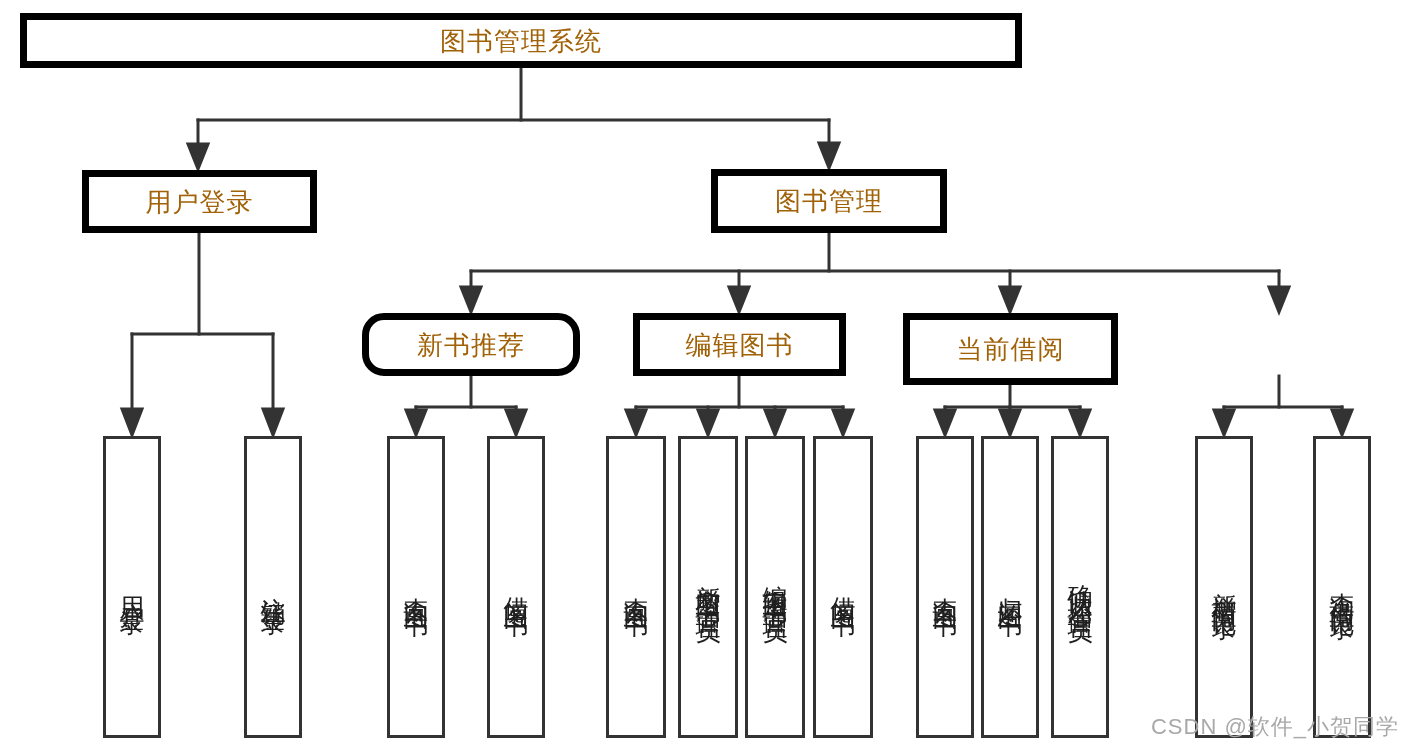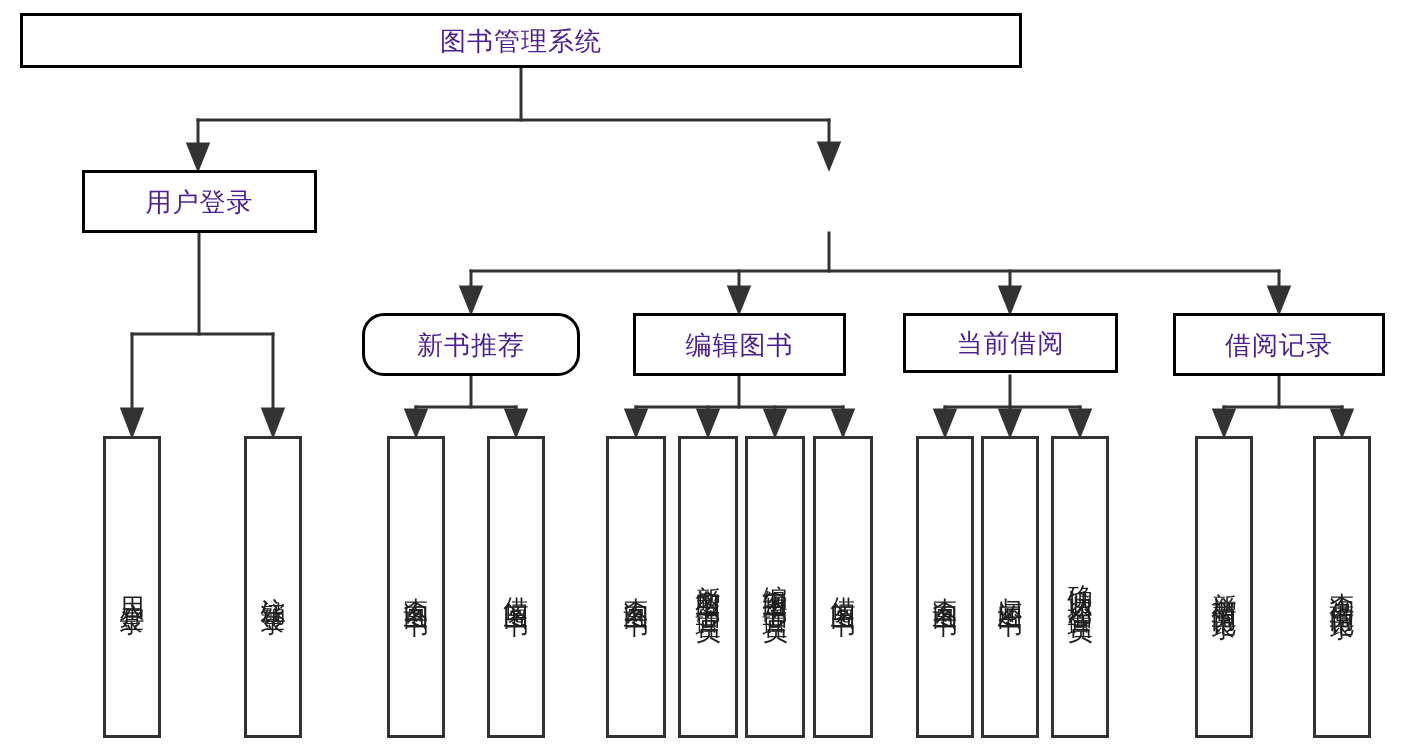--- a/index.html
+++ b/index.html
@@ -20,23 +20,23 @@
   .wires {
     position: absolute;
     left: 0;
     top: 0;
     width: 1405px;
     height: 747px;
   }
   .box {
     position: absolute;
     box-sizing: border-box;
-    border: 3px solid #000000;
+    border: 7px solid #000000;
     background: #ffffff;
-    color: #4c1d95;
+    color: #a16207;
     display: flex;
     align-items: center;
     justify-content: center;
     font-size: 26px;
     letter-spacing: 1px;
     text-align: center;
     line-height: 1;
     z-index: 2;
   }
   .vbox {
@@ -132,38 +132,39 @@
       <line x1="1224" y1="407" x2="1224" y2="413"></line>
       <polygon points="1224,435 1214,410 1234,410"></polygon>
       <line x1="1342" y1="407" x2="1342" y2="413"></line>
       <polygon points="1342,435 1332,410 1352,410"></polygon>
     </g>
   </svg>
 
   <div class="box" style="left:20px; top:13px; width:1002px; height:55px;">图书管理系统</div>
 
   <div class="box" style="left:82px; top:170px; width:235px; height:63px;">用户登录</div>
+  <div class="box" style="left:711px; top:169px; width:236px; height:64px;">图书管理</div>
 
   <div class="box" style="left:362px; top:313px; width:218px; height:63px;border-radius:22px;">新书推荐</div>
   <div class="box" style="left:633px; top:313px; width:213px; height:63px;">编辑图书</div>
-  <div class="box" style="left:903px; top:313px; width:215px; height:60px;">当前借阅</div>
-  <div class="box" style="left:1173px; top:313px; width:212px; height:63px;">借阅记录</div>
+  <div class="box" style="left:903px; top:313px; width:215px; height:72px;">当前借阅</div>
 
   <div class="vbox" style="left:103px; width:58px;">用户登录</div>
   <div class="vbox" style="left:244px; width:58px;">注销登录</div>
 
   <div class="vbox" style="left:387px; width:58px;">查询图书</div>
   <div class="vbox" style="left:487px; width:58px;">借阅图书</div>
 
   <div class="vbox" style="left:606px; width:60px;">查询图书</div>
   <div class="vbox" style="left:678px; width:60px;">新增图书（管理员）</div>
   <div class="vbox" style="left:745px; width:60px;">编辑图书（管理员）</div>
   <div class="vbox" style="left:813px; width:60px;">借阅图书</div>
 
   <div class="vbox" style="left:916px; width:58px;">查询图书</div>
   <div class="vbox" style="left:981px; width:58px;">归还图书</div>
   <div class="vbox" style="left:1051px; width:58px;">确认归还（管理员）</div>
 
   <div class="vbox" style="left:1195px; width:58px;">新增借阅记录</div>
   <div class="vbox" style="left:1313px; width:58px;">查询借阅记录</div>
 
+  <div class="watermark">CSDN @软件_小贺同学</div>
 
 </div>
 
 </body></html>

